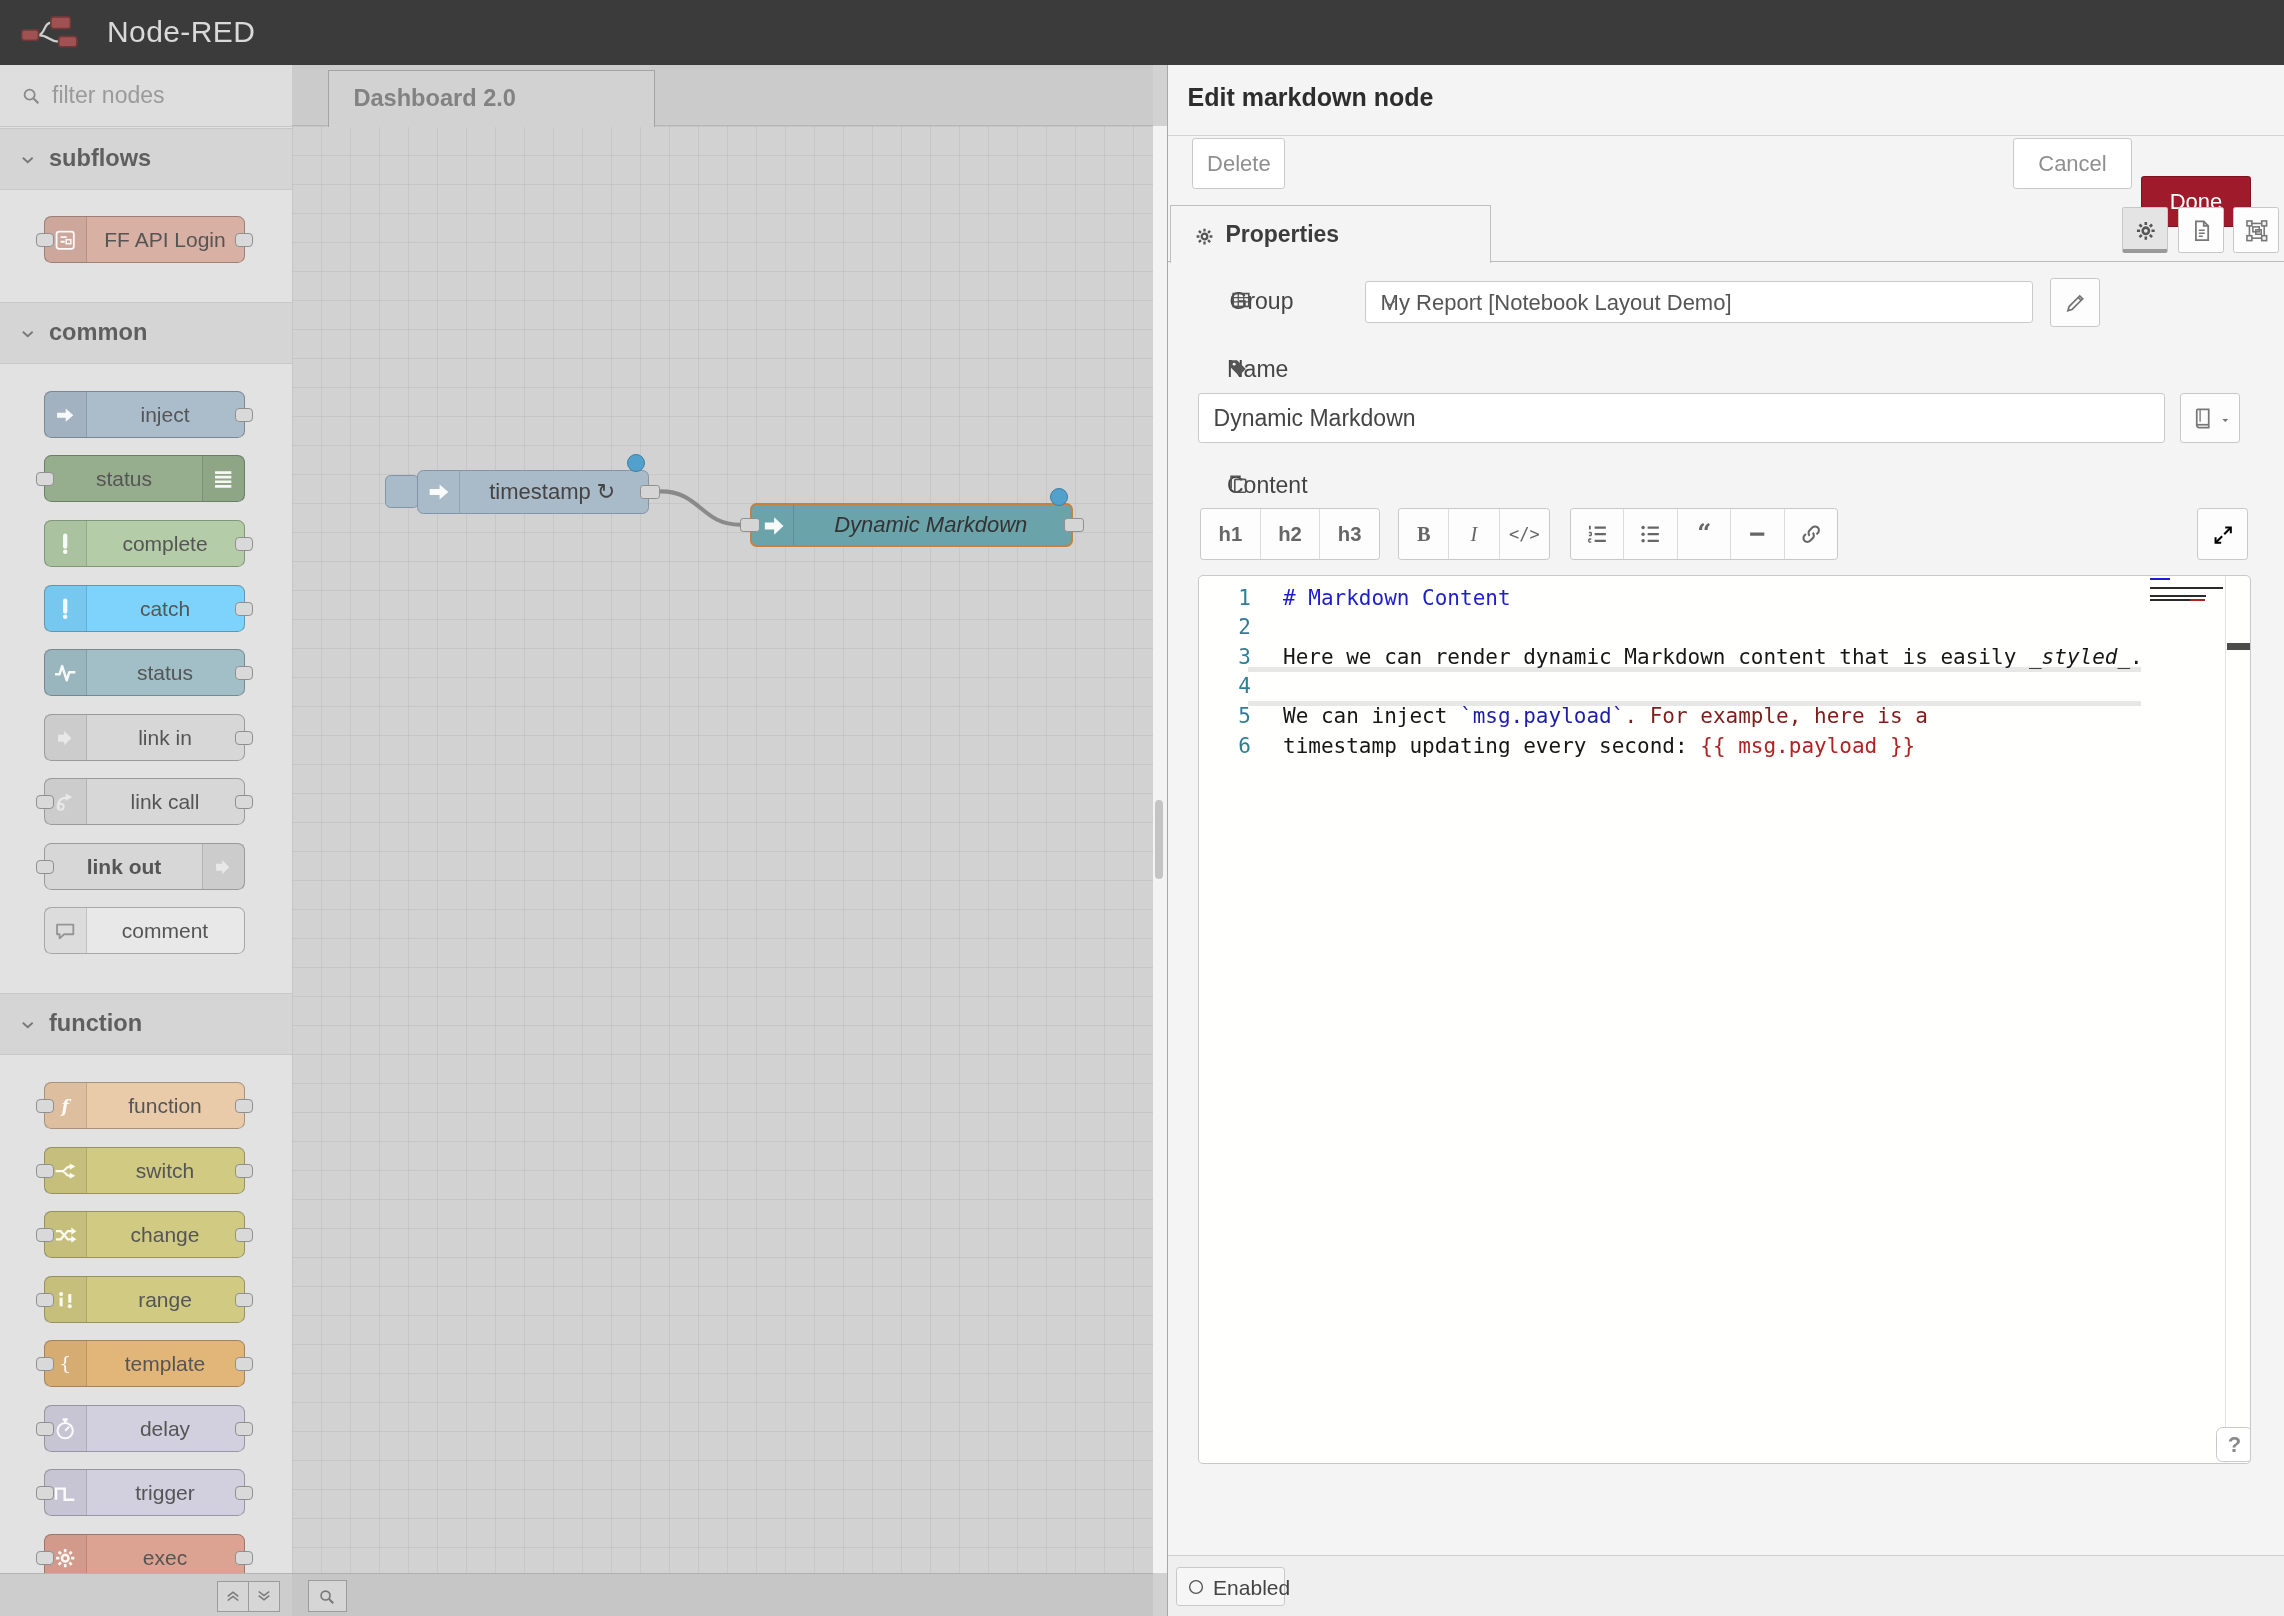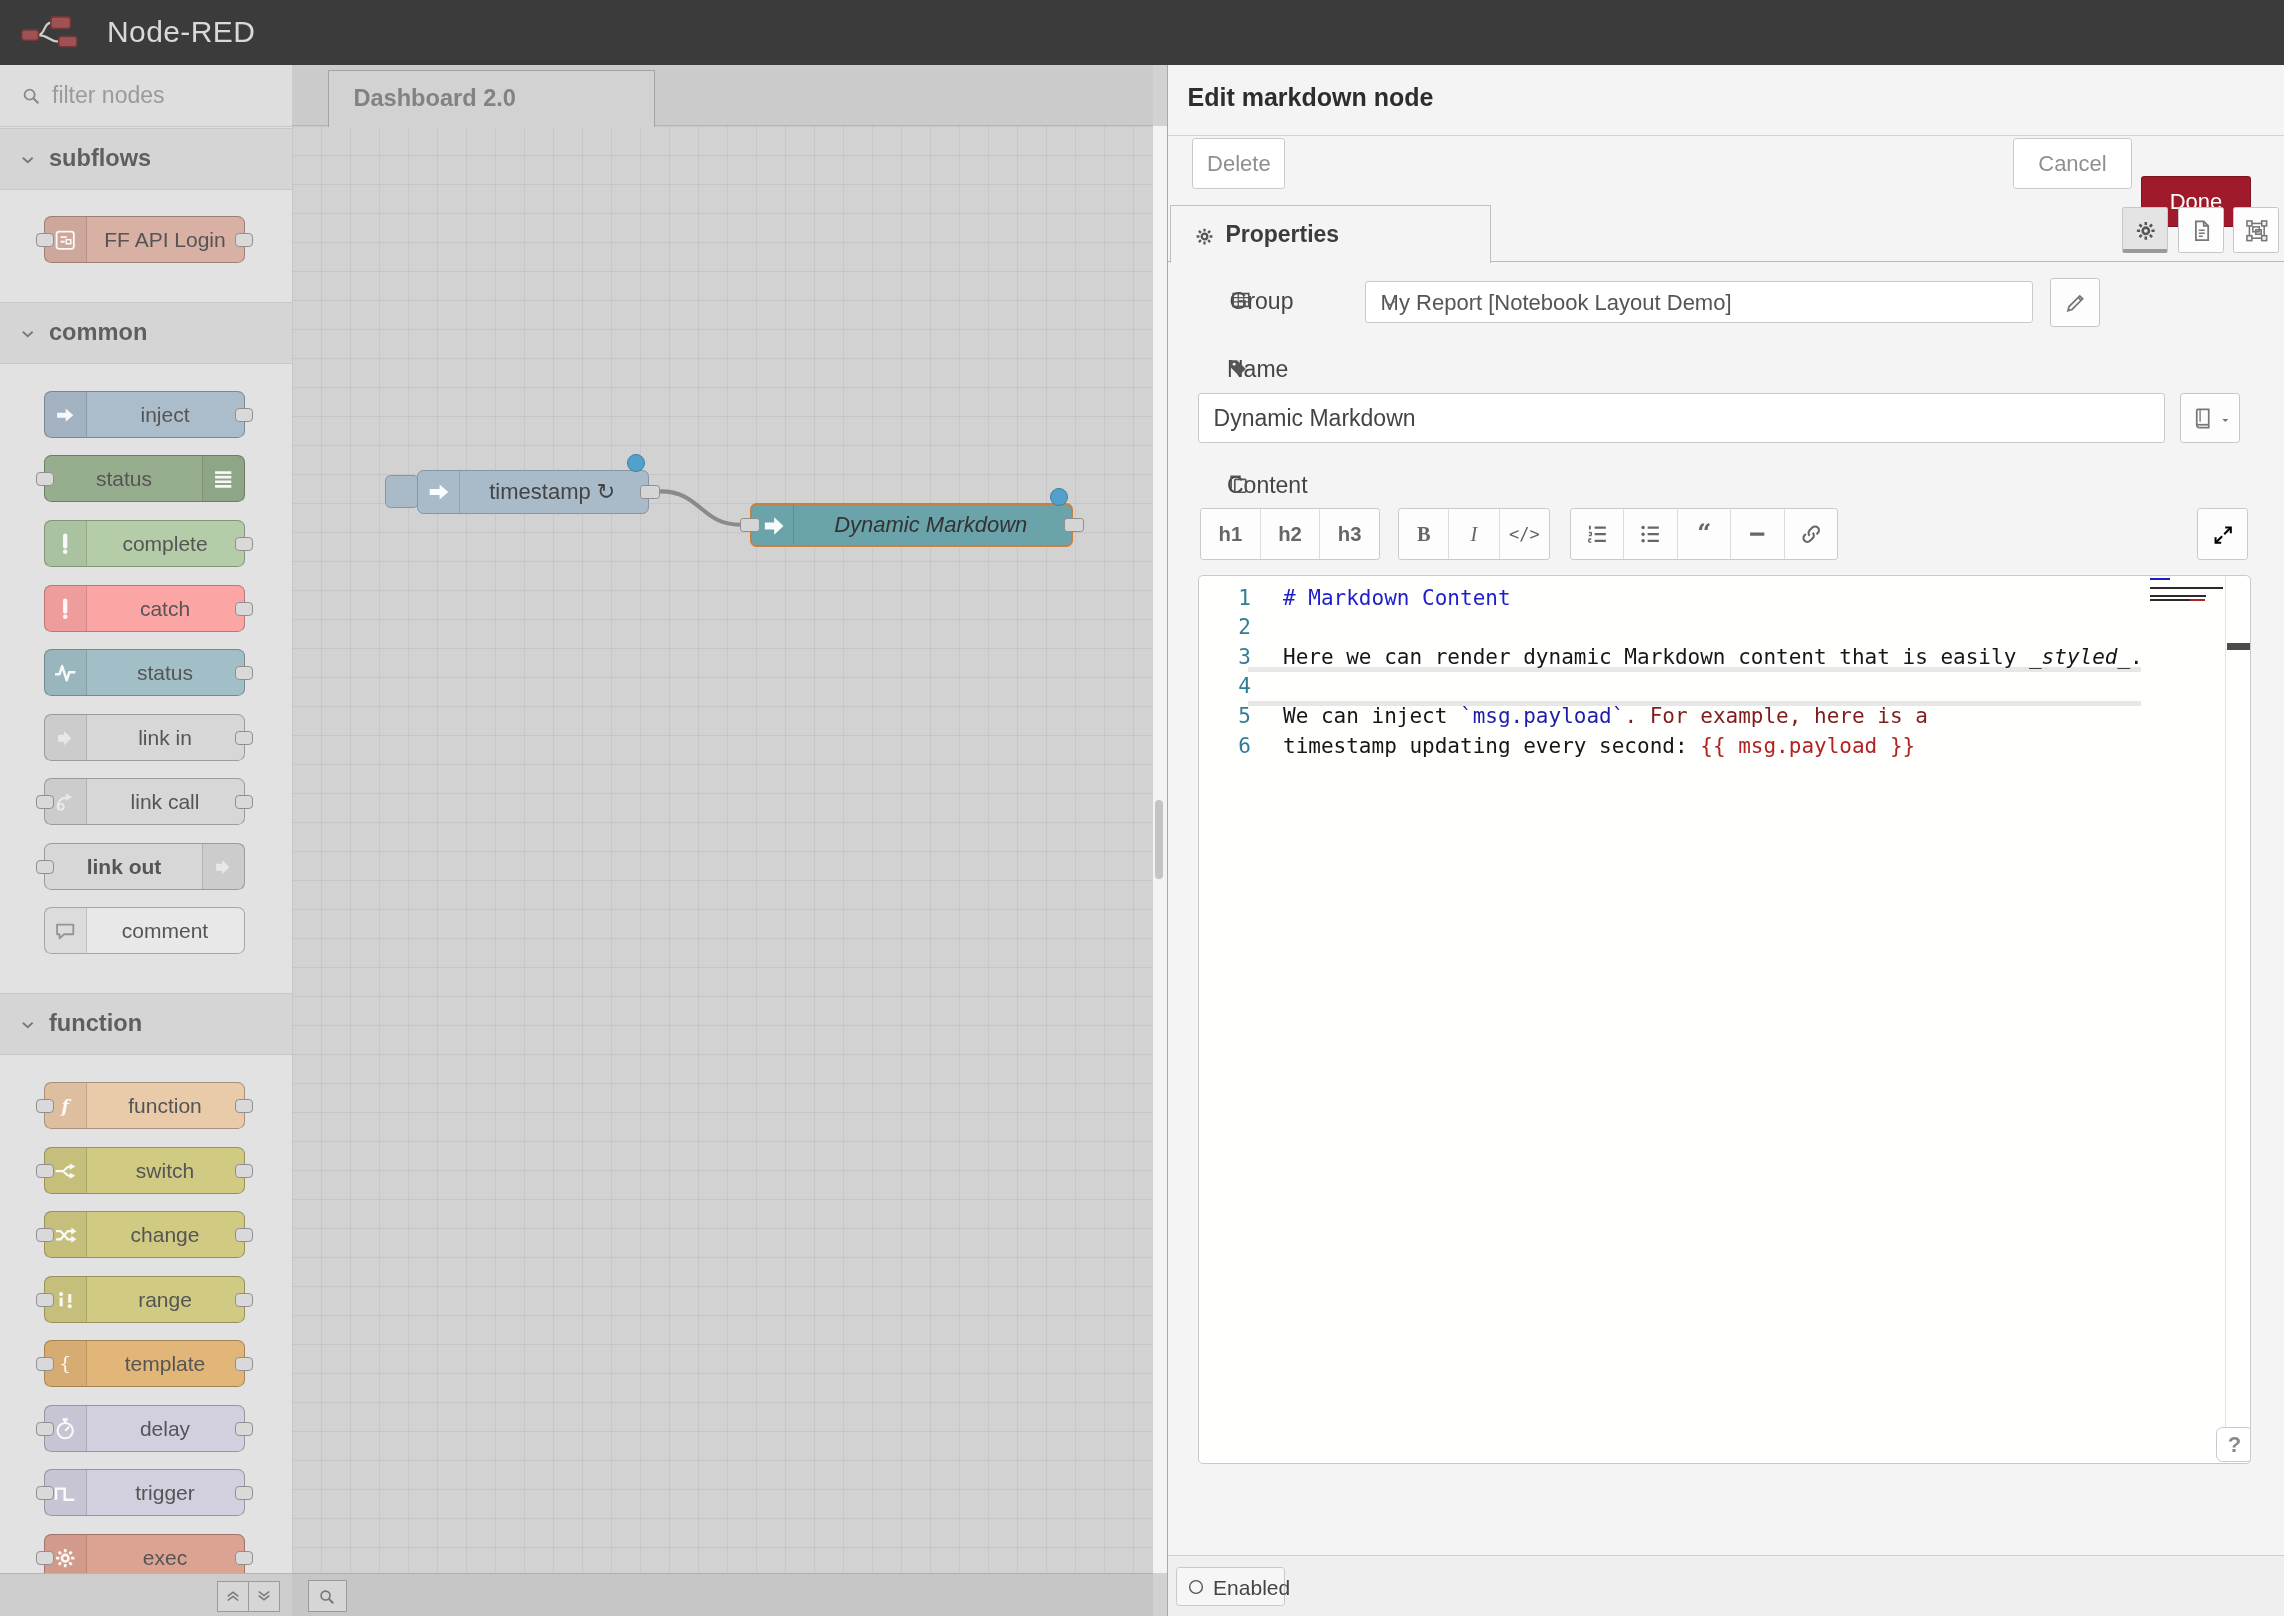--- a/index.html
+++ b/index.html
@@ -194,21 +194,21 @@
           <span class="icon" style="color:#ffffff;opacity:0.92;">
             <svg viewBox="0 0 24 24" width="100%" height="100%">
               <path d="M12 3.5v11" stroke="currentColor" stroke-width="4.2" stroke-linecap="round"></path>
               <circle cx="12" cy="19.5" r="2.2" fill="currentColor"></circle>
             </svg>
           </span>
         </div>
         <div class="pal-label" style="left: 41px; right: 0px;">complete</div>
         <div class="pal-port" style="right: -9px;"></div>
       </div>
-      <div class="pal-node" style="top: 459px; background: #fca5a5;">
+      <div class="pal-node" style="top: 459px; background: #7dd3fc;">
         <div class="pal-icon-area" style="left: 0px; border-right: 0.8px solid rgba(0, 0, 0, 0.12);">
           <span class="icon" style="color:#ffffff;opacity:0.92;">
             <svg viewBox="0 0 24 24" width="100%" height="100%">
               <path d="M12 3.5v11" stroke="currentColor" stroke-width="4.2" stroke-linecap="round"></path>
               <circle cx="12" cy="19.5" r="2.2" fill="currentColor"></circle>
             </svg>
           </span>
         </div>
         <div class="pal-label" style="left: 41px; right: 0px;">catch</div>
         <div class="pal-port" style="right: -9px;"></div>

